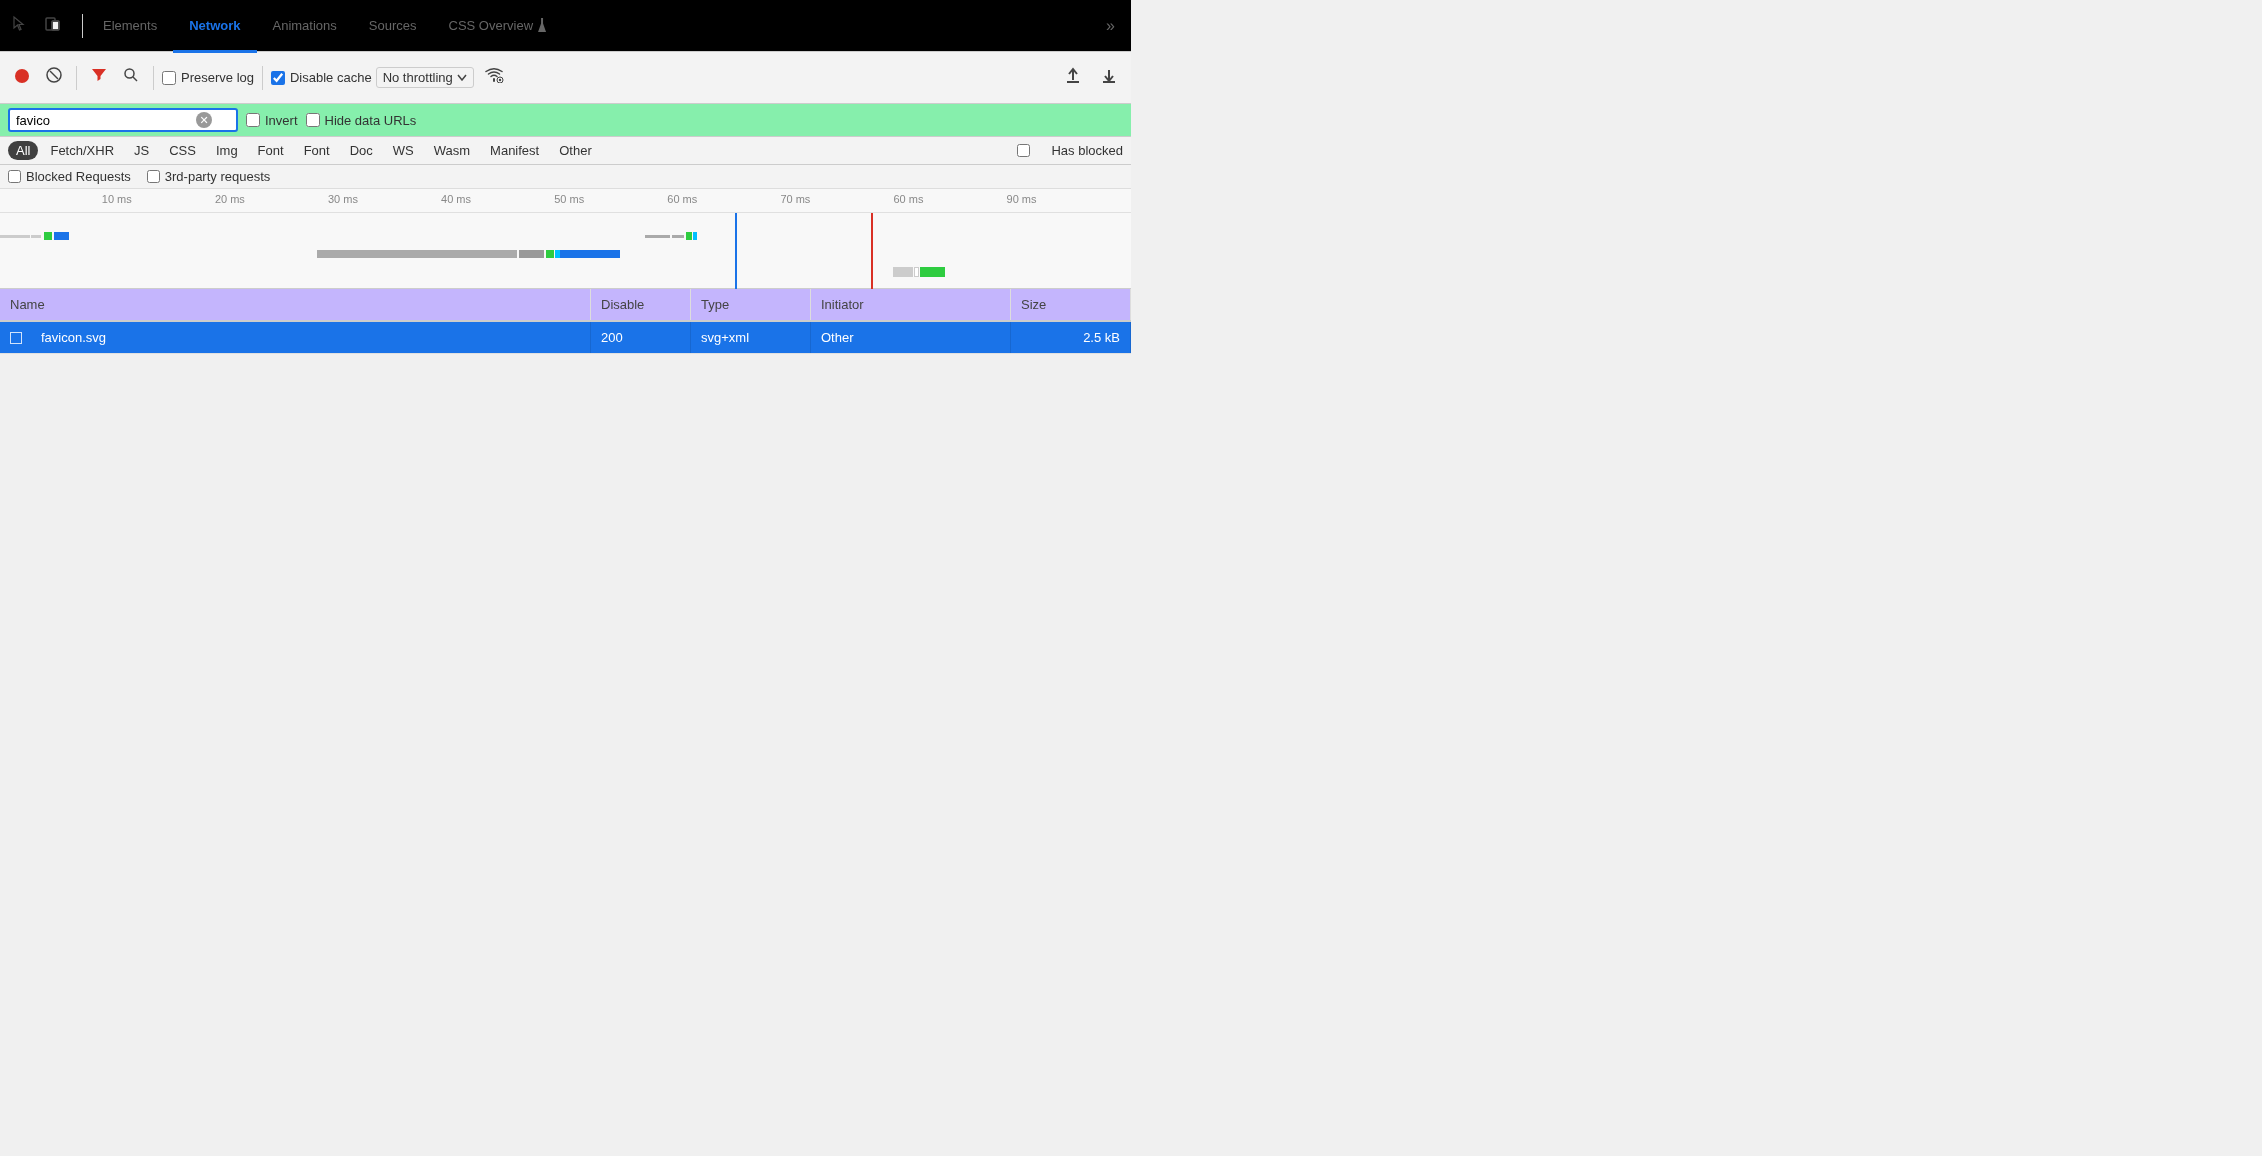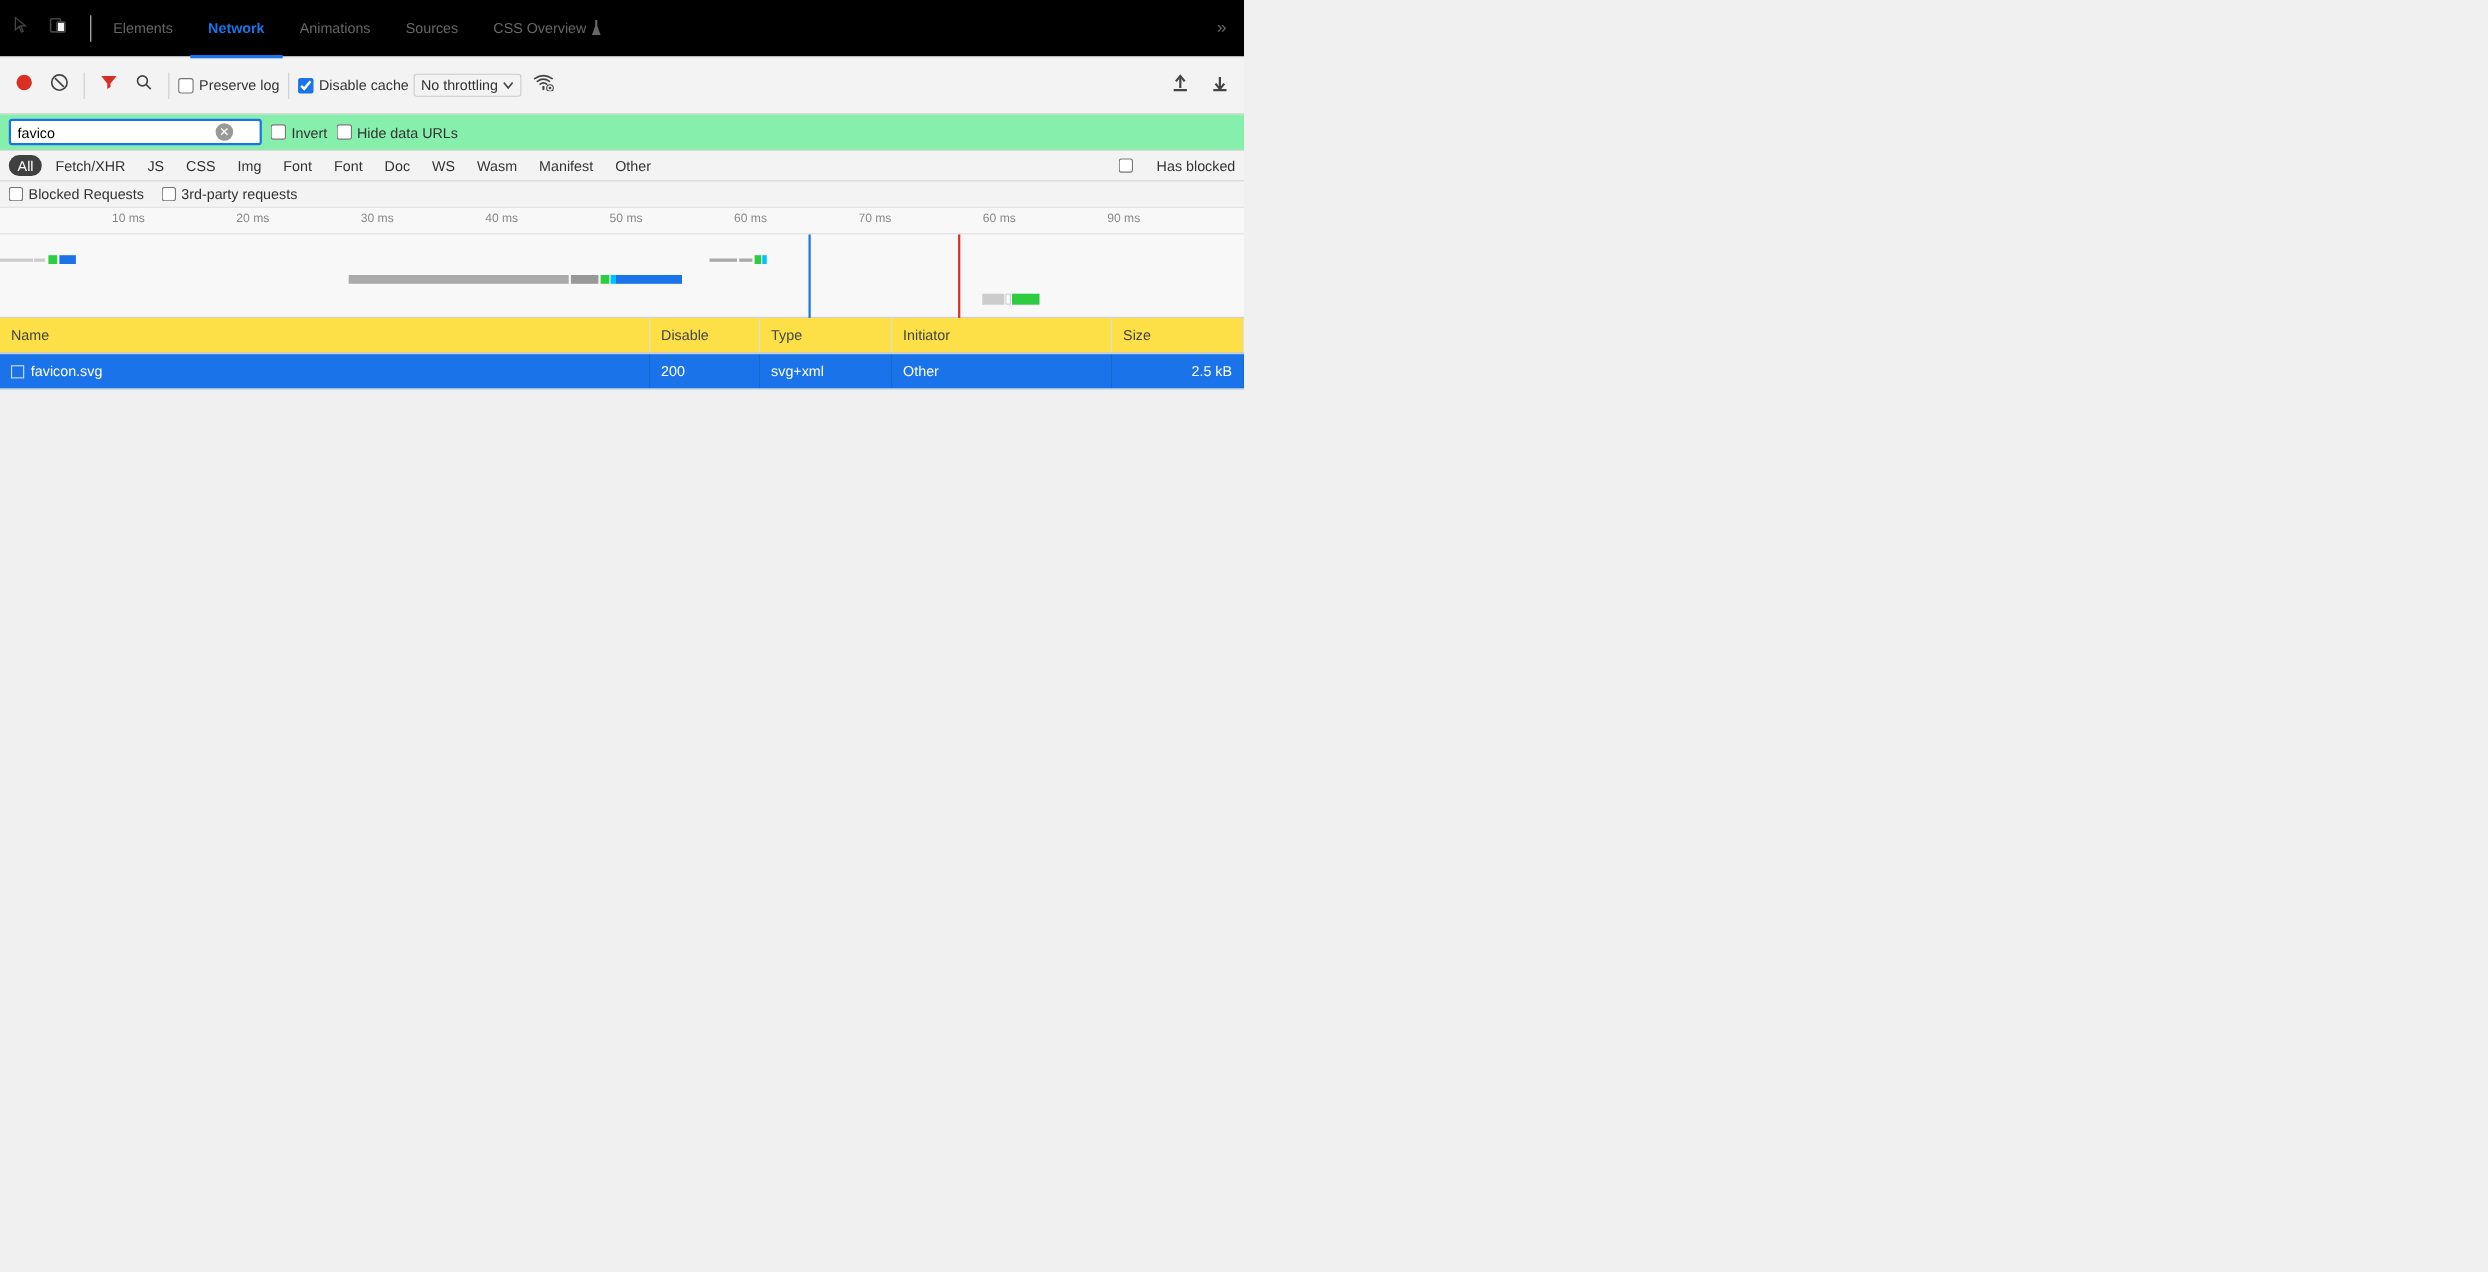--- a/index.html
+++ b/index.html
@@ -253,21 +253,21 @@
       top: 0;
       bottom: 0;
       width: 2px;
       background: #d93025;
     }
 
     
     .table-header {
       display: grid;
       grid-template-columns: 1fr 100px 120px 200px 120px;
-      background: #fde047;
+      background: #c4b5fd;
       border-bottom: 2px solid #ccc;
       font-size: 13px;
       font-weight: 500;
     }
     .table-header-cell {
       padding: 8px 10px;
       border-right: 1px solid #ddd;
       color: #444;
     }
     .table-row-item {
@@ -278,21 +278,21 @@
     }
     .table-row-item.selected {
       background: #1a73e8;
       color: white;
     }
     .table-cell {
       padding: 8px 10px;
       border-right: 1px solid rgba(0,0,0,0.1);
       display: flex;
       align-items: center;
-      gap: 6px;
+      gap: 19px;
     }
     .table-row-item.selected .table-cell {
       color: white;
     }
     .file-checkbox {
       width: 12px;
       height: 12px;
       border: 1px solid rgba(255,255,255,0.8);
       background: transparent;
       display: inline-block;

